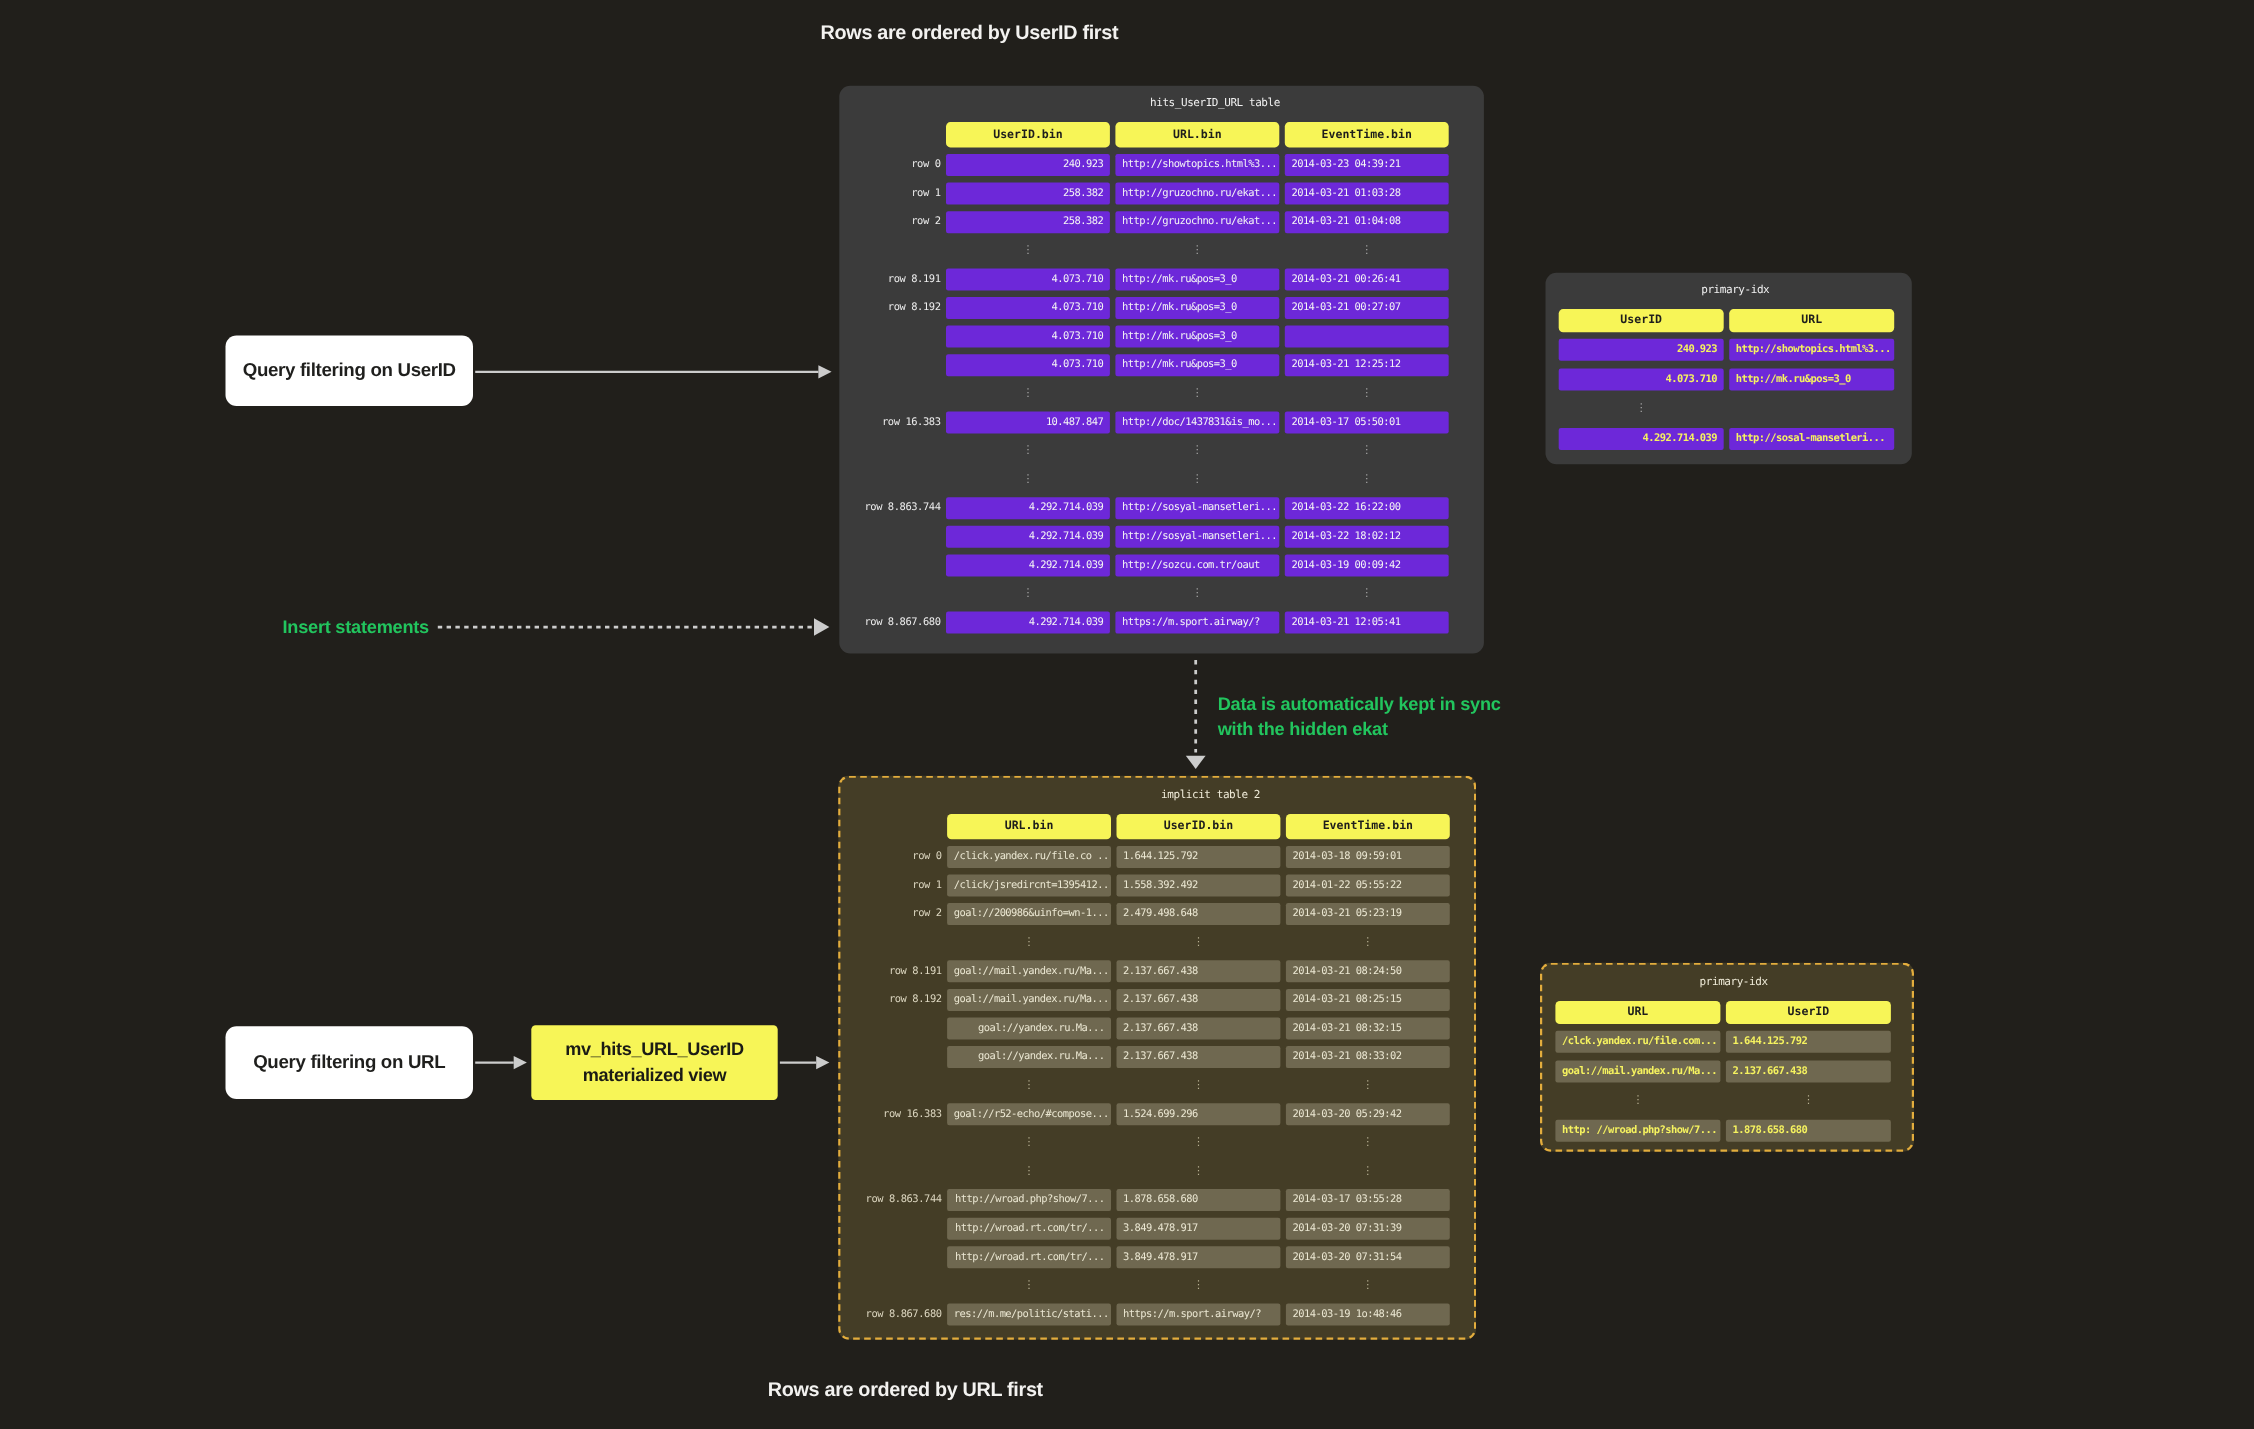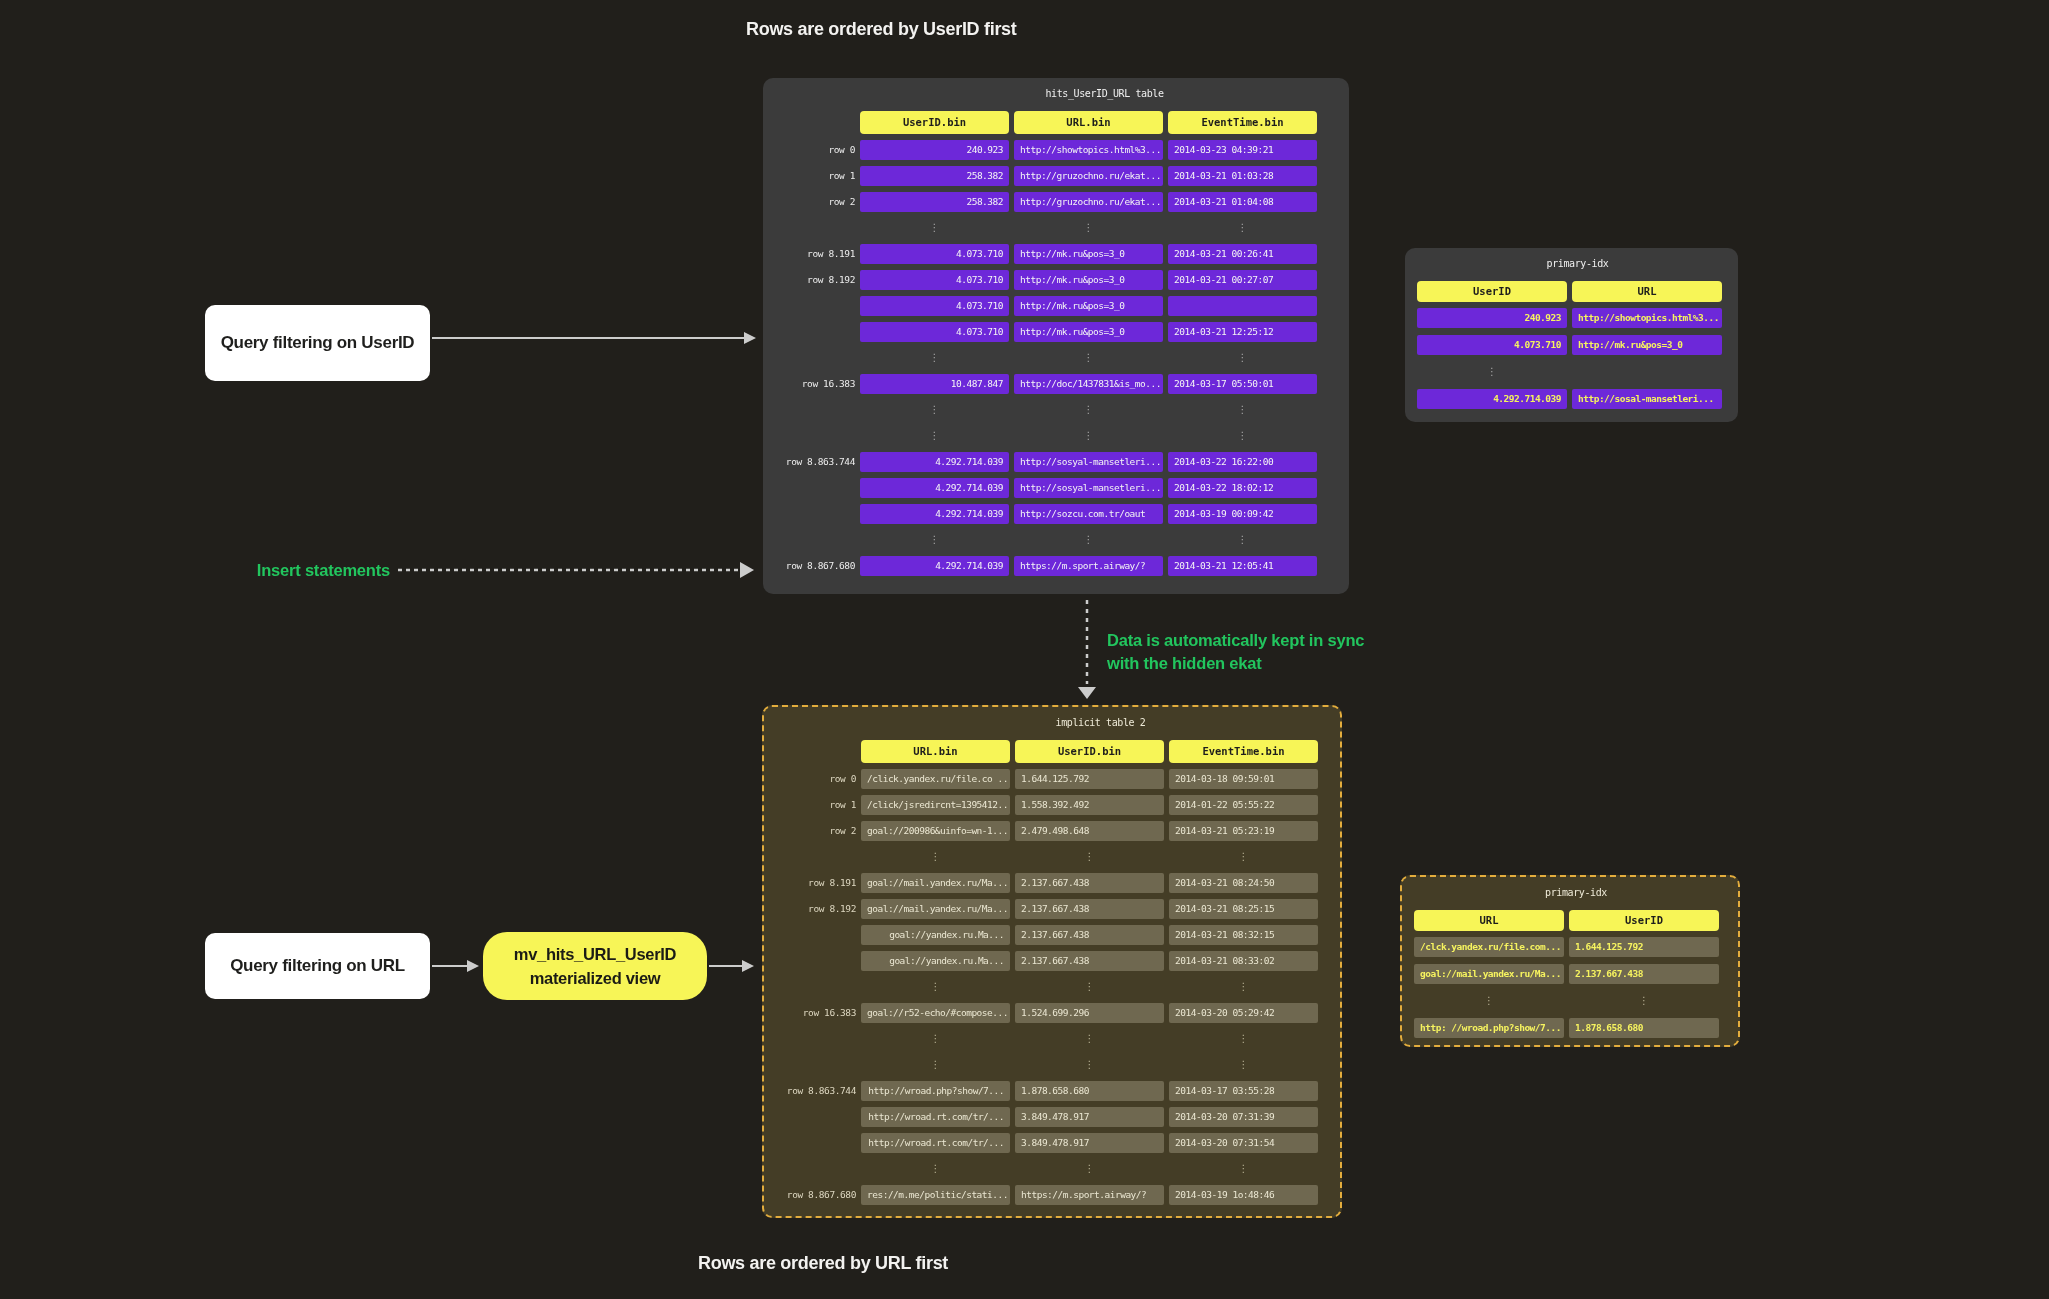--- a/index.html
+++ b/index.html
@@ -8,21 +8,21 @@
   svg{position:absolute;left:0;top:0;pointer-events:none;}
 
   .title{position:absolute;color:#F3F2F0;
          font:bold 18px/22px "Liberation Sans",sans-serif;letter-spacing:-0.3px;}
   .glabel{position:absolute;color:#22c55e;font:bold 16.5px/23px "Liberation Sans",sans-serif;
           letter-spacing:-0.2px;}
 
   .wbox{position:absolute;background:#FFFFFF;border-radius:10px;display:flex;align-items:center;
         justify-content:center;color:#1F1F1D;font:bold 17px/20px "Liberation Sans",sans-serif;
         letter-spacing:-0.3px;text-align:center;}
-  .ybox{position:absolute;background:#F7F557;border-radius:24px;display:flex;flex-direction:column;
+  .ybox{position:absolute;background:#F7F557;border-radius:4px;display:flex;flex-direction:column;
         align-items:center;justify-content:center;color:#1B1B15;
         font:bold 16.5px/24px "Liberation Sans",sans-serif;letter-spacing:-0.3px;text-align:center;}
 
   .panel{position:absolute;border-radius:10px;box-sizing:border-box;}
   .panel.gray{background:#3B3B3B;}
   .panel.olive{background:#443D26;border:2px dashed #E3AD3D;}
 
   .tbl-title{margin:9px 0 10px calc(var(--labelw) + 5px);text-align:center;
              font:10px/14px "DejaVu Sans Mono",monospace;letter-spacing:-0.4px;}
   .gray .tbl-title{color:#F0F0F0;}
@@ -67,21 +67,21 @@
     <line x1="1087" y1="600" x2="1087" y2="684" stroke="#CCCCCC" stroke-width="2.5" stroke-dasharray="4 5"></line>
     <polygon points="1078,687 1096,687 1087,699" fill="#CCCCCC"></polygon>
 
     <line x1="432" y1="966" x2="467" y2="966" stroke="#CCCCCC" stroke-width="2"></line>
     <polygon points="467,960 467,972 479,966" fill="#CCCCCC"></polygon>
 
     <line x1="709" y1="966" x2="742" y2="966" stroke="#CCCCCC" stroke-width="2"></line>
     <polygon points="742,960 742,972 754,966" fill="#CCCCCC"></polygon>
   </svg>
 
-  <div class="wbox" style="left:205px;top:305px;width:225px;height:76px;">
+  <div class="wbox" style="left:205px;top:305px;width:225px;height:64px;">
     <span>Query filtering on UserID</span>
   </div>
 
   <div class="glabel" style="left:150px;top:559px;width:240px;text-align:right;">Insert statements</div>
 
   <div class="glabel" style="left:1107px;top:629px;">
     <div>Data is automatically kept in sync</div>
     <div>with the hidden ekat</div>
   </div>
 

